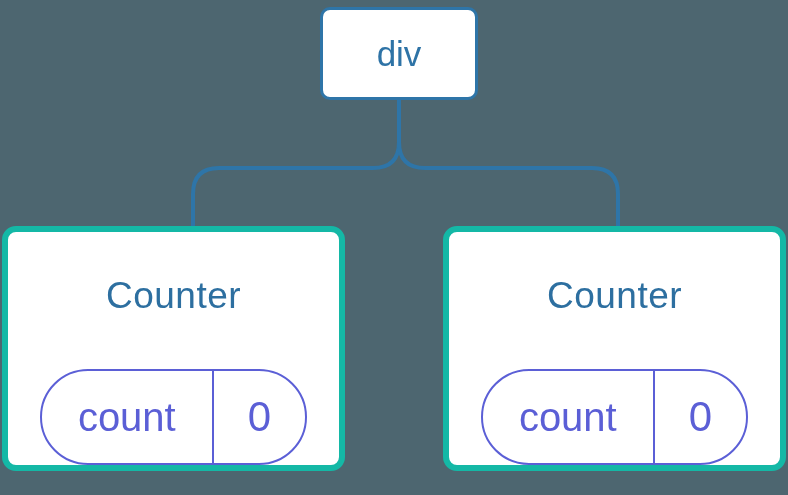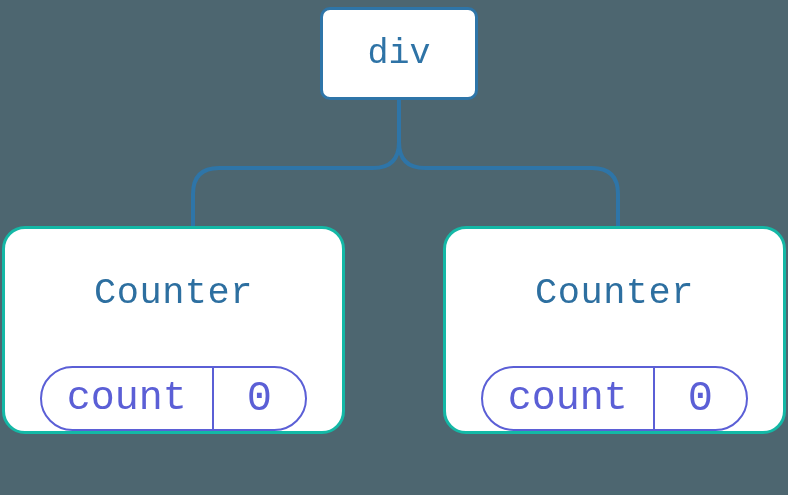--- a/index.html
+++ b/index.html
@@ -6,21 +6,21 @@
     margin: 0;
     padding: 0;
     background: #4d6670;
   }
   .stage {
     position: relative;
     width: 788px;
     height: 495px;
     background: #4d6670;
     overflow: hidden;
-    font-family: Liberation Mono, monospace;
+    font-family: Liberation Sans, sans-serif;
   }
   .connector-svg {
     position: absolute;
     left: 0;
     top: 0;
     z-index: 1;
   }
   .root-node {
     position: absolute;
     left: 320px;
@@ -36,24 +36,24 @@
     justify-content: center;
     z-index: 2;
     color: #2e73a6;
     font-size: 35px;
     font-weight: 500;
   }
   .card {
     position: absolute;
     top: 226px;
     width: 343px;
-    height: 208px;
+    height: 245px;
     background: #ffffff;
-    border: 3px solid #14b8a6;
-    border-radius: 23px;
+    border: 6px solid #14b8a6;
+    border-radius: 14px;
     box-sizing: border-box;
     display: flex;
     flex-direction: column;
     align-items: center;
     z-index: 2;
   }
   .card-left { left: 2px; }
   .card-right { left: 443px; }
   .card-title {
     margin-top: 42px;

